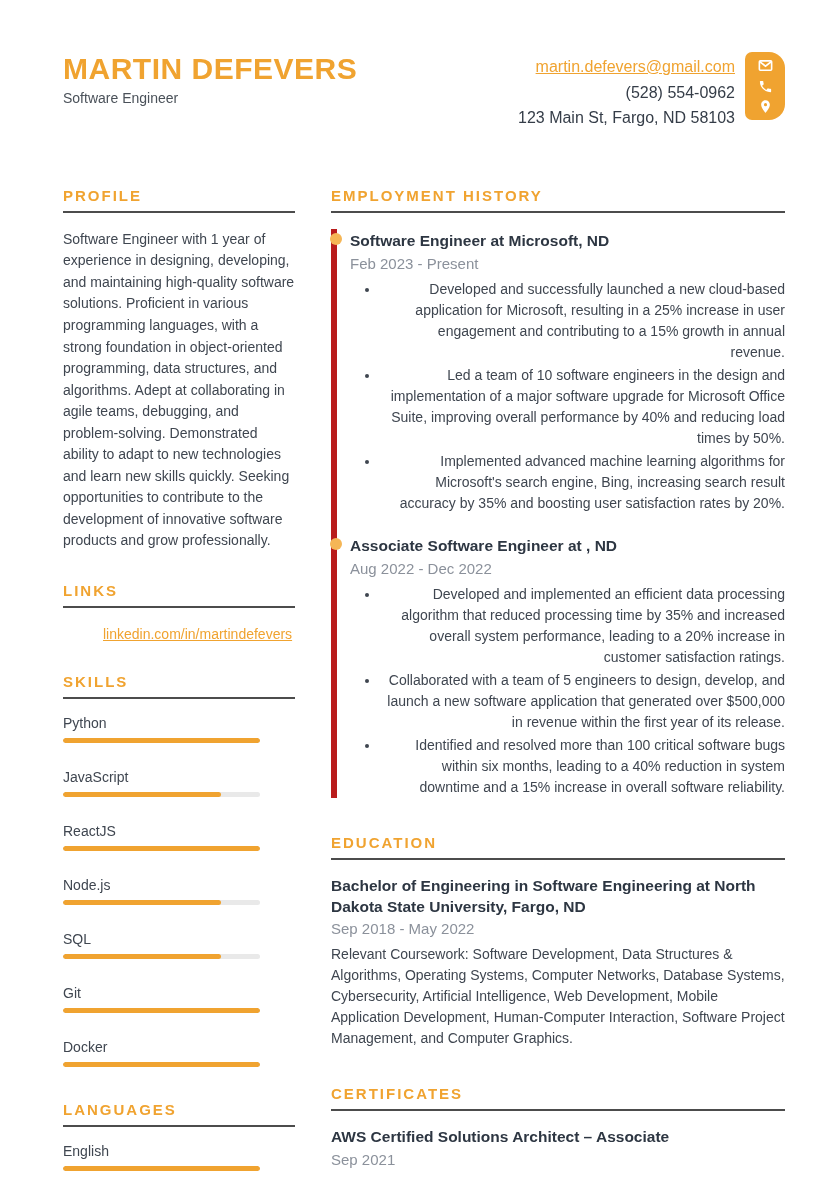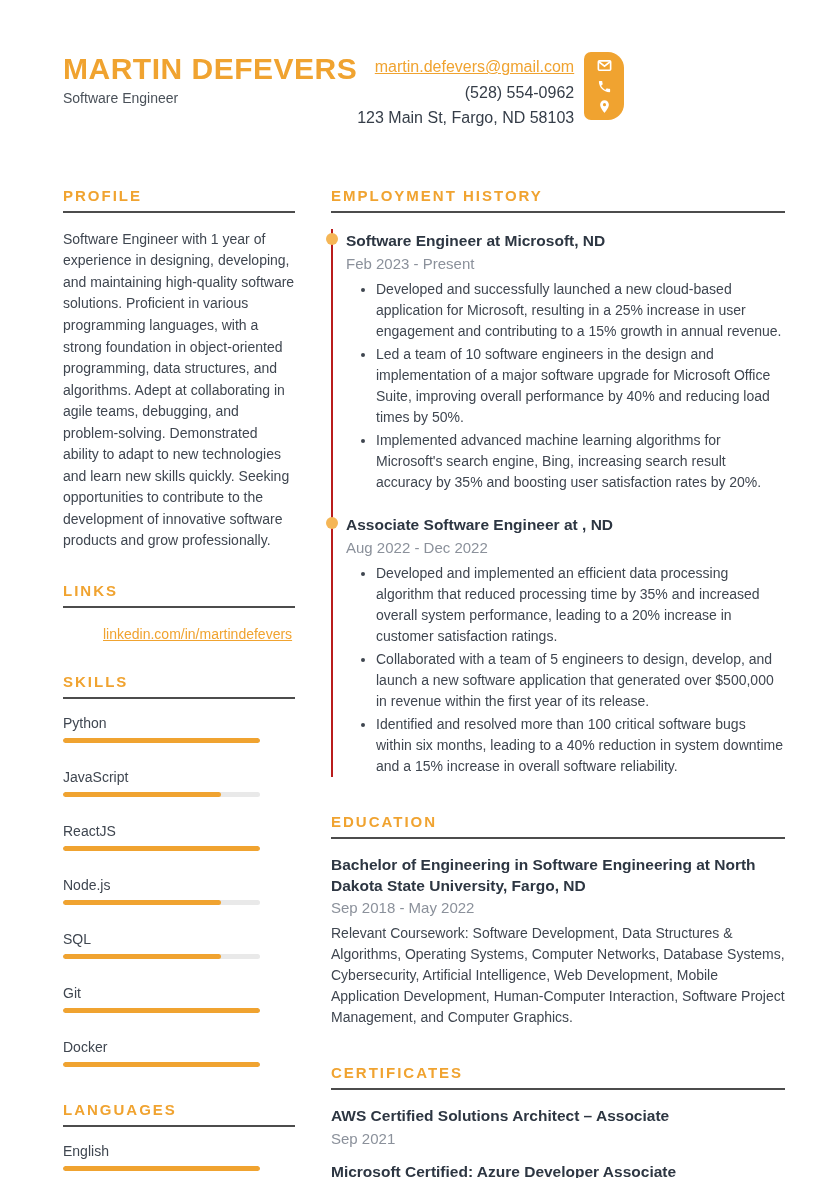--- a/index.html
+++ b/index.html
@@ -10,21 +10,21 @@
     color: var(--body, #3f4650);
   }
   .page {
     position: relative;
     width: 833px; height: 1178px;
     background: #ffffff;
     overflow: hidden;
     padding: 52px 48px 0 63px;
   }
   
-  .header { display: flex; align-items: flex-start; }
+  .header { display: flex; justify-content: space-between; align-items: flex-start; }
   .name {
     font-size: 30px; font-weight: bold; letter-spacing: 0.5px;
     color: var(--accent, #f0a330);
     line-height: 1.1;
   }
   .role-subtitle { font-size: 14px; color: #4a5159; margin-top: 5px; }
   .contact { display: flex; align-items: flex-start; gap: 10px; }
   .contact-lines { text-align: right; font-size: 16px; line-height: 1.6; color: #353d48; padding-top: 2px; }
   .contact-lines a { color: var(--accent, #f0a330); text-decoration: underline; display: block; }
   .icon-tab {
@@ -48,31 +48,31 @@
   }
   
   .profile-text { font-size: 14px; line-height: 1.54; color: var(--body, #3f4650); }
   .link-item { font-size: 14px; color: var(--accent, #f0a330); text-decoration: underline; display: inline-block; margin-top: 2px; margin-left: 40px; }
   .meter-item { margin-bottom: 26px; }
   .meter-label { font-size: 14px; color: var(--body, #3f4650); margin-bottom: 7px; }
   .meter-track { width: 197px; height: 5px; background: #e9e9e9; border-radius: 3px; overflow: hidden; }
   .meter-fill { height: 100%; background: var(--accent, #f0a330); border-radius: 3px; }
   .section.languages { margin-top: 34px; }
   
-  .jobs { border-left: 2px solid #b91c1c; padding-left: 13px; }
+  .jobs { border-left: 6px solid #b91c1c; padding-left: 13px; }
   .job { position: relative; padding-top: 2px; margin-bottom: 20px; }
   .job:last-child { margin-bottom: 0; }
   .timeline-dot {
     position: absolute; left: -20px; top: 4px;
     width: 12px; height: 12px; border-radius: 50%;
     background: var(--dot, #f5b656);
   }
   .entry-title { font-size: 15.5px; font-weight: bold; color: var(--heading, #2d3642); line-height: 1.35; }
   .entry-dates { font-size: 15px; color: var(--muted, #8b919b); margin: 3px 0 7px; }
-  .bullets { list-style: disc; padding-left: 30px; font-size: 14px; line-height: 1.5; color: var(--body, #3f4650); }
+  .bullets { list-style: disc; padding-left: 30px; font-size: 14px; line-height: 1.5; color: var(--body, #3f4650); text-align: right; }
   .bullets li { margin-bottom: 2px; }
   .entry-desc { font-size: 14px; line-height: 1.5; color: var(--body, #3f4650); margin-top: 6px; }
   .right .section { margin-bottom: 36px; }
   .cert { margin-bottom: 15px; }
 </style>
 </head>
 <body>
 
 <div class="page">
 

